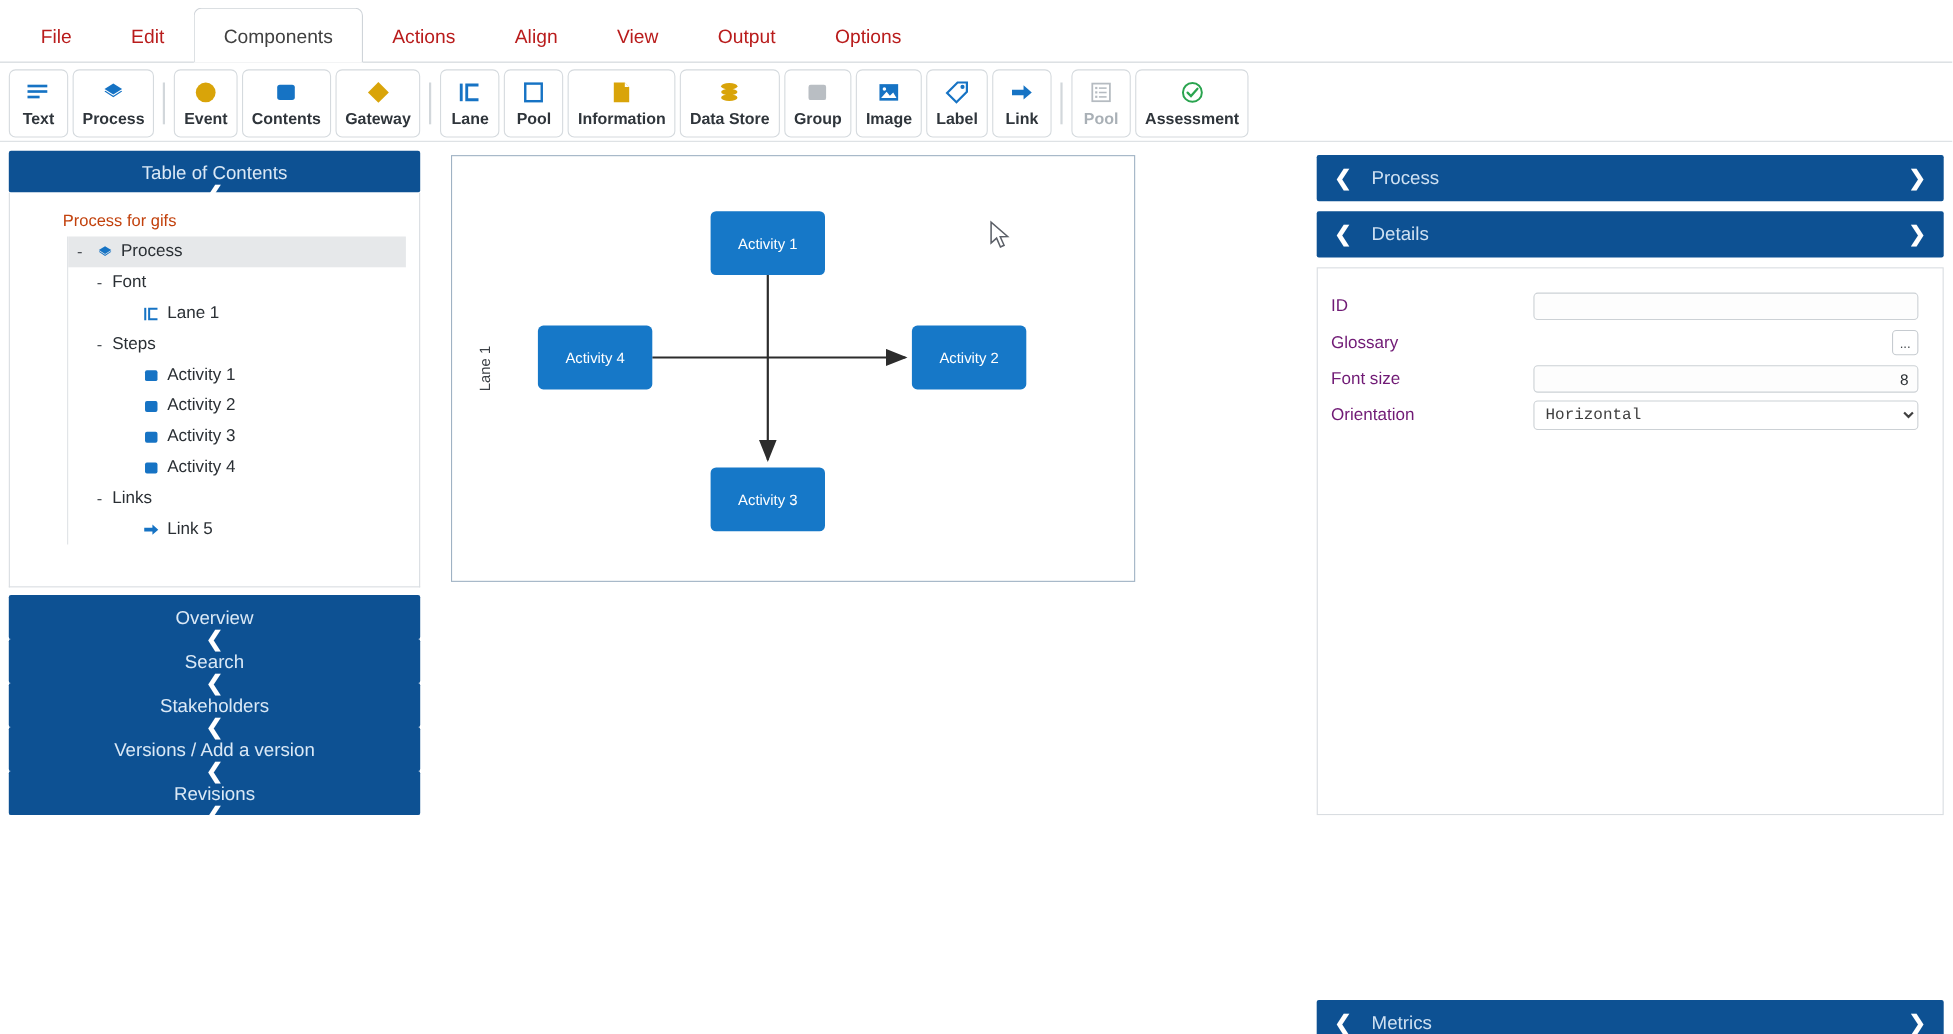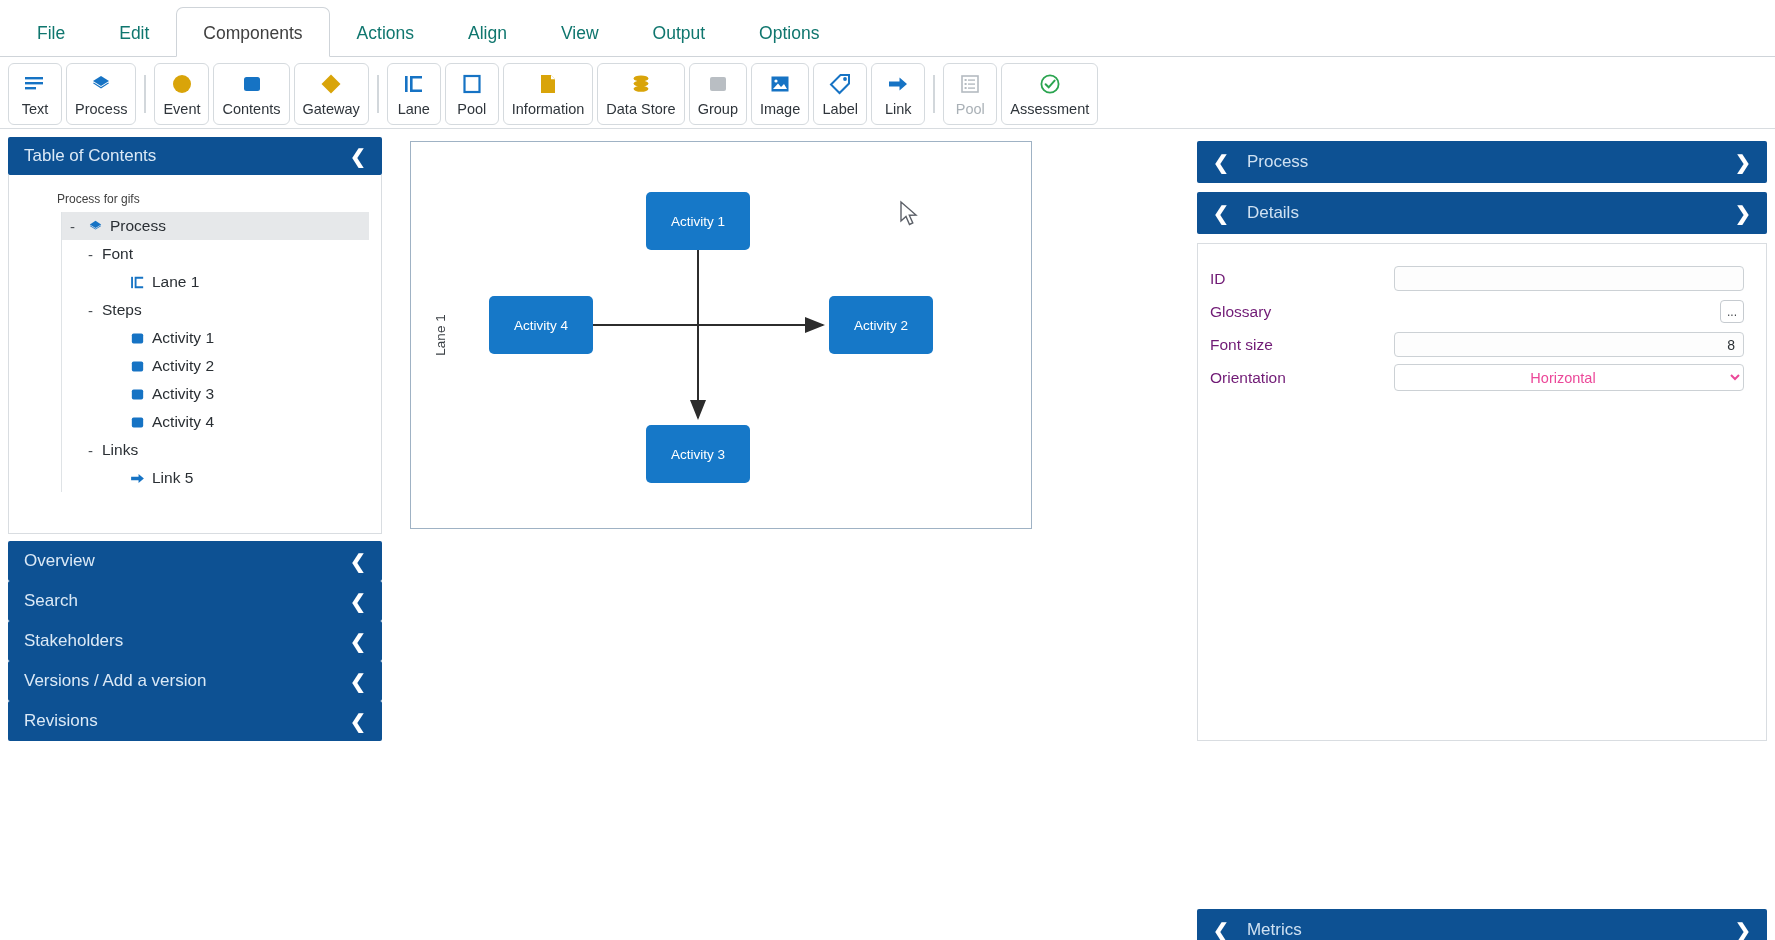--- a/index.html
+++ b/index.html
@@ -16,21 +16,21 @@
     position: relative;
     height: 57px;
     border-bottom: 1px solid #cfd4d9;
     display: flex;
     align-items: flex-end;
     padding-left: 10px;
     background: #ffffff;
   }
   .menutab {
     font-size: 17.5px;
-    color: #0f766e;
+    color: #b91c1c;
     padding: 0 26px;
     height: 50px;
     line-height: 50px;
     cursor: pointer;
     white-space: nowrap;
     background: transparent;
     border: 1px solid transparent;
     position: relative;
     top: 1px;
   }
@@ -57,20 +57,21 @@
     border: 1px solid #d5dade;
     border-radius: 6px;
     background: #ffffff;
     margin: 0 2px;
     display: flex;
     flex-direction: column;
     align-items: center;
     justify-content: center;
     padding: 0 8px;
     cursor: pointer;
+    font-weight: bold;
   }
   .tool .tlabel {
     font-size: 14.5px;
     color: #2f353b;
     margin-top: 5px;
     white-space: nowrap;
   }
   .tool.disabled .tlabel { color: #a9b0b6; }
   .tool .ticon { height: 24px; display:flex; align-items:center; justify-content:center; }
   .tsep {
@@ -93,33 +94,34 @@
   .acc-header {
     background: #0d5193;
     color: #dbe9f6;
     height: 38px;
     display: flex;
     align-items: center;
     padding: 11px 16px;
     font-size: 17px;
     cursor: pointer;
     border-radius: 2px;
+    flex-direction: column;
   }
   .acc-header .acc-title { flex: 1; }
   .chev { font-size: 19px; font-weight: bold; color: #ffffff; line-height: 1; }
   .toc-body {
     border: 1px solid #d9dde1;
     border-top: none;
     background: #ffffff;
     height: 359px;
     padding: 14px 12px 12px 12px;
   }
   .toc-root {
-    font-size: 12px;
-    color: #404040;
+    font-size: 15px;
+    color: #c2410c;
     padding: 3px 0 6px 36px;
   }
   .tree { border-left: 1px solid #dfe3e6; margin-left: 40px; }
   .tnode {
     display: flex;
     align-items: center;
     height: 28px;
     font-size: 15.5px;
     color: #2a2f34;
     padding-left: 6px;
@@ -230,24 +232,23 @@
     cursor: pointer;
     display: flex; align-items: center; justify-content: center;
   }
   .fselect {
     width: 350px;
     height: 27px;
     border: 1px solid #ccd1d5;
     border-radius: 4px;
     background: #ffffff;
     font-size: 14.5px;
-    color: #ec4899;
+    color: #404040;
     padding: 0 6px;
-    font-family: Liberation Sans, sans-serif;
-    text-align: center;
+    font-family: Liberation Mono, monospace;
   }
   .right-stack { position: absolute; right: 8px; top: 780px; width: 570px; }
   .right-stack .rhead { height: 42px; margin-bottom: 11px; }
 </style>
 </head>
 <body>
 
 <div class="menubar" id="menubar">
     <div class="menutab">File</div>
     <div class="menutab">Edit</div>

